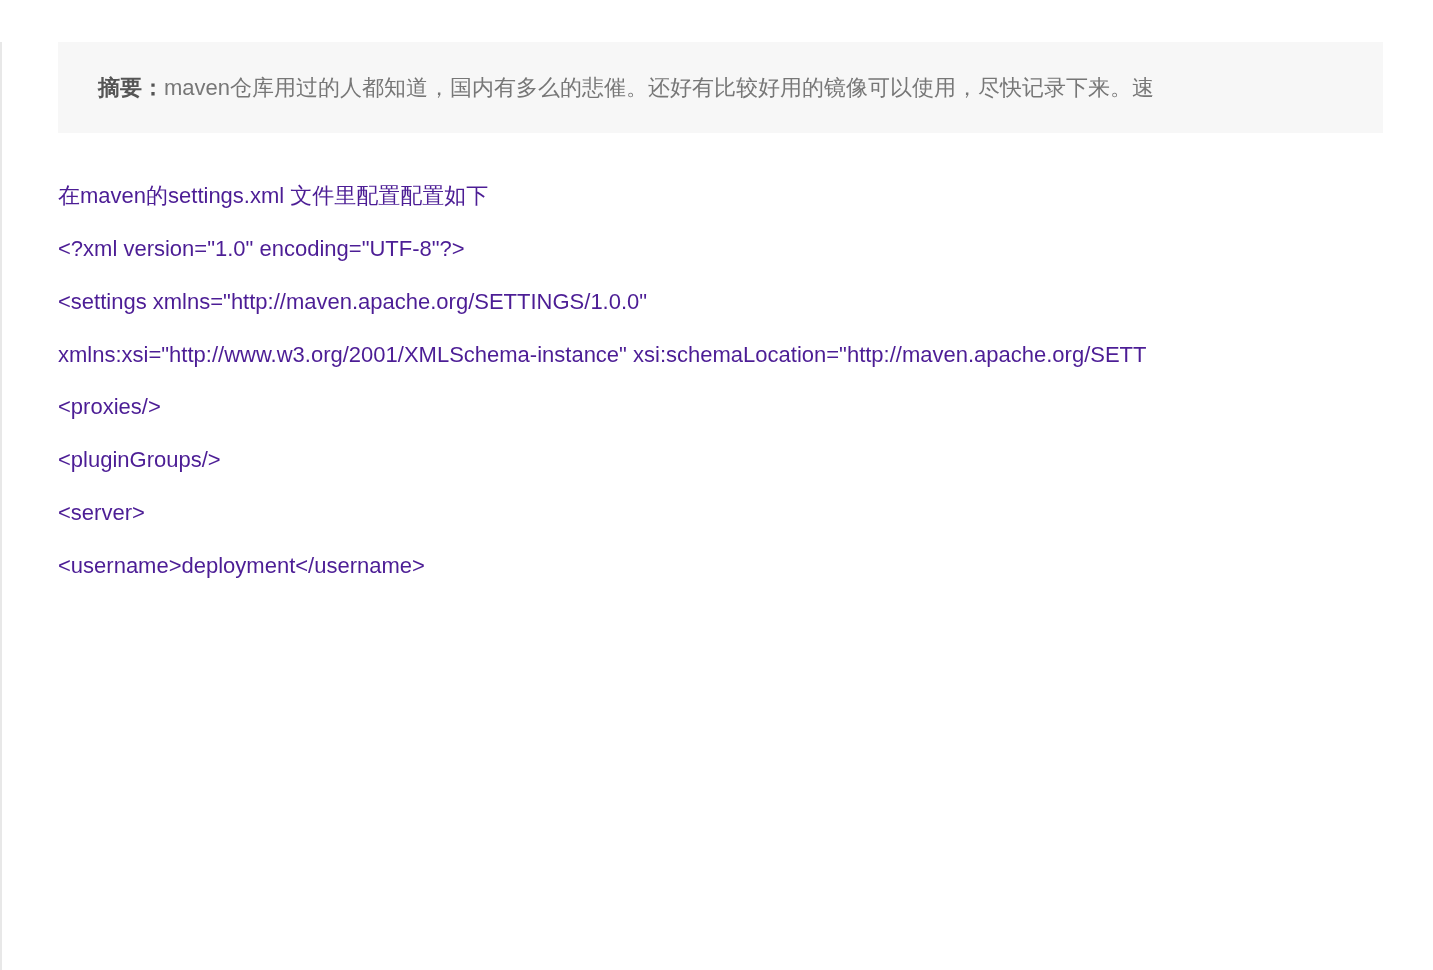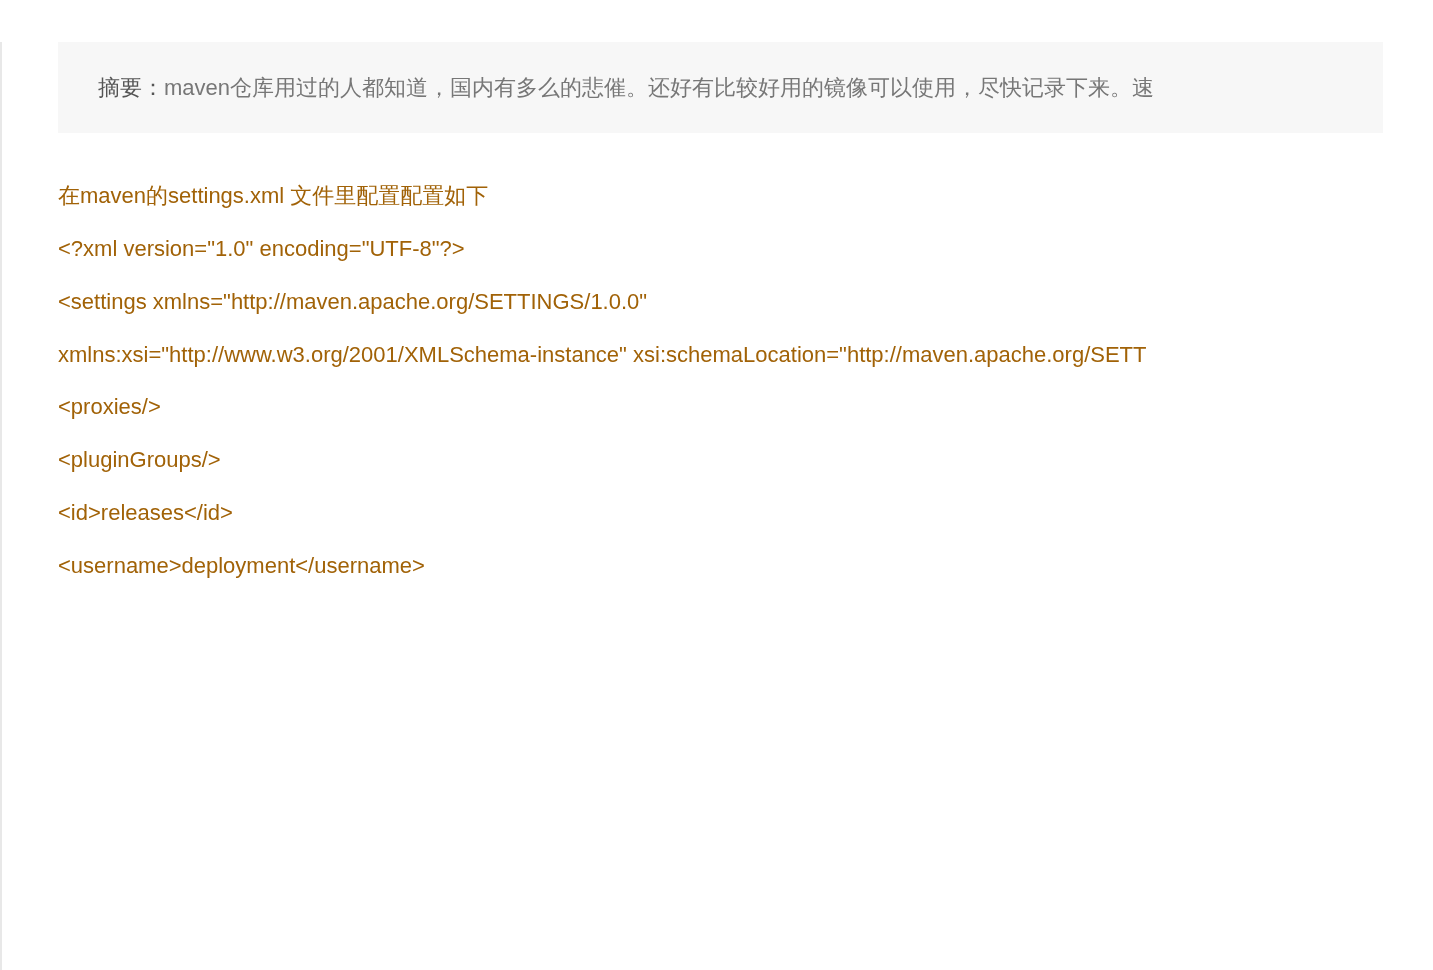--- a/index.html
+++ b/index.html
@@ -26,27 +26,27 @@
       padding: 28px 40px;
       margin-top: 42px;
       margin-bottom: 48px;
       font-size: 22px;
       line-height: 1.6;
       color: #777777;
       white-space: nowrap;
       overflow: hidden;
     }
     .abstract-label {
-      font-weight: normal;
+      font-weight: bold;
       color: #555555;
     }
     .body-line {
       font-size: 22px;
       line-height: 1.4;
-      color: #a16207;
+      color: #4c1d95;
       margin-bottom: 22px;
       white-space: nowrap;
       overflow: hidden;
     }
   </style>
 </head>
 <body>
 
 <div class="page-wrapper">
   <div class="content">
@@ -54,17 +54,17 @@
     <div class="abstract-box">
       <span class="abstract-label">摘要：</span><span>maven仓库用过的人都知道，国内有多么的悲催。还好有比较好用的镜像可以使用，尽快记录下来。速</span>
     </div>
 
     <p class="body-line">在maven的settings.xml 文件里配置配置如下</p>
     <p class="body-line">&lt;?xml version="1.0" encoding="UTF-8"?&gt;</p>
     <p class="body-line">&lt;settings xmlns="http://maven.apache.org/SETTINGS/1.0.0"</p>
     <p class="body-line">xmlns:xsi="http://www.w3.org/2001/XMLSchema-instance" xsi:schemaLocation="http://maven.apache.org/SETT</p>
     <p class="body-line">&lt;proxies/&gt;</p>
     <p class="body-line">&lt;pluginGroups/&gt;</p>
-    <p class="body-line">&lt;id&gt;releases&lt;/id&gt;</p>
+    <p class="body-line">&lt;server&gt;</p>
     <p class="body-line">&lt;username&gt;deployment&lt;/username&gt;</p>
 
   </div>
 </div>
 
 </body></html>

